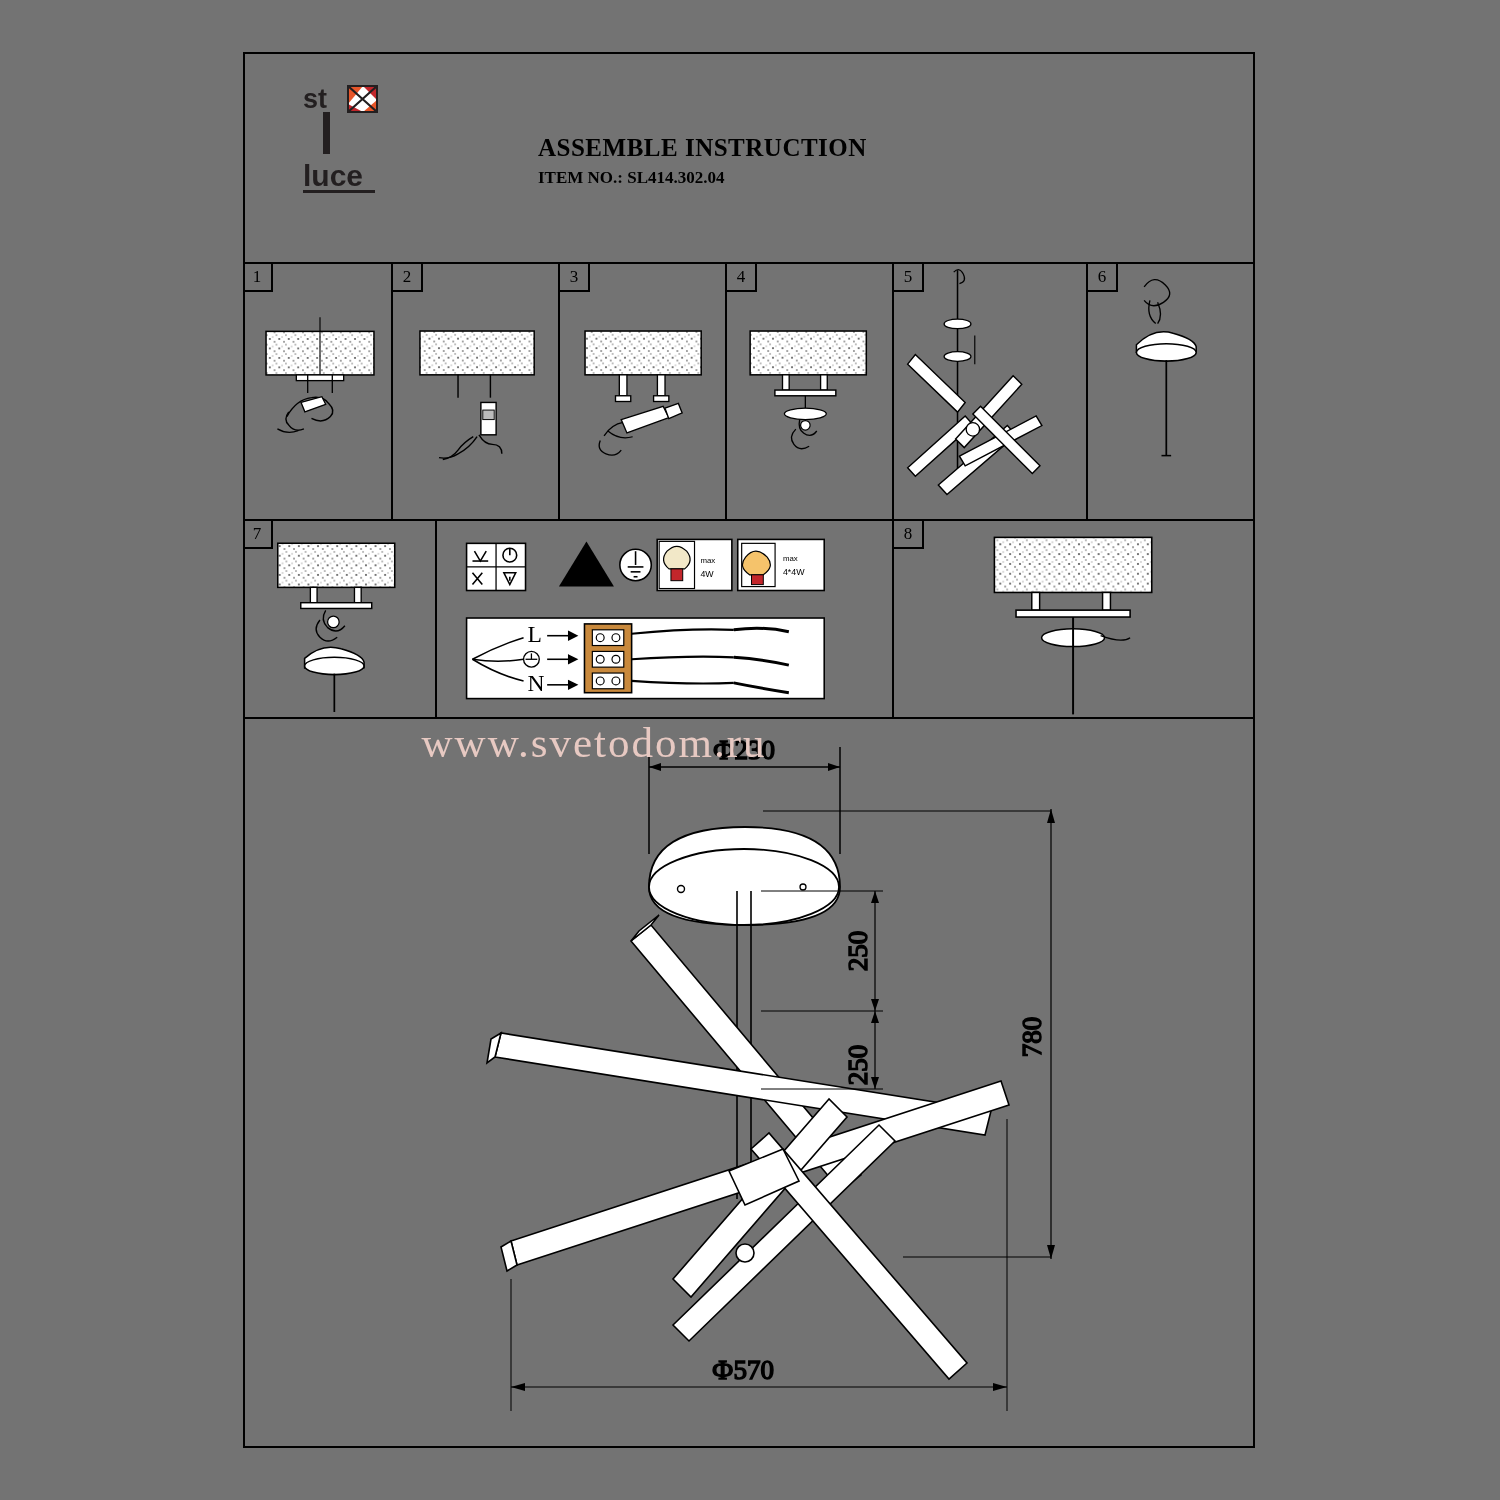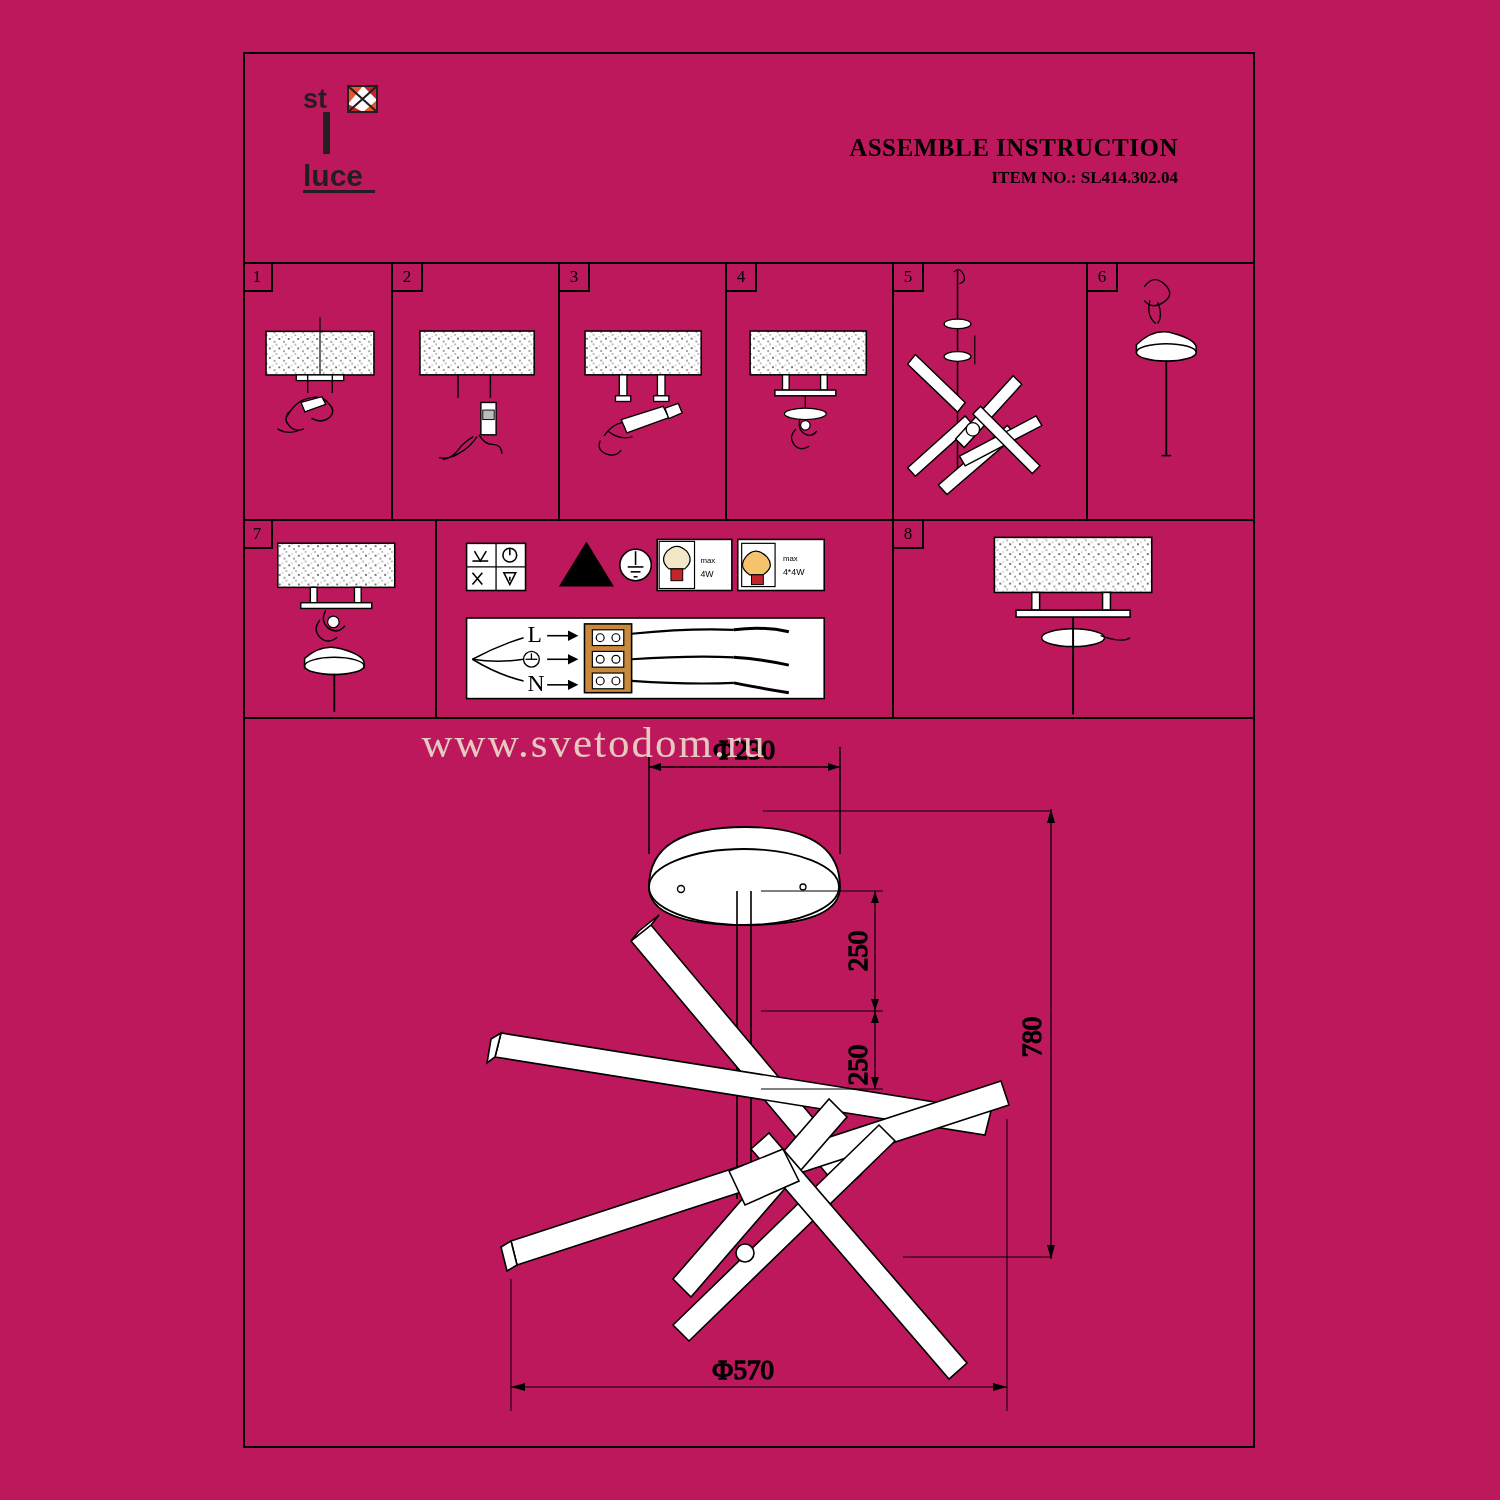--- a/index.html
+++ b/index.html
@@ -5,21 +5,21 @@
   html, body {
     margin: 0;
     padding: 0;
     background: #ffffff;
     font-family: "Liberation Sans", sans-serif;
   }
   #page {
     position: relative;
     width: 1500px;
     height: 1500px;
-    background: #be185d;
+    background: #737373;
     overflow: hidden;
   }
   
   .frame {
     position: absolute;
     left: 243px;
     top: 52px;
     width: 1012px;
     height: 1396px;
     border: 2px solid #000;
@@ -40,21 +40,21 @@
     left: 58px;
     top: 30px;
     width: 100px;
     height: 120px;
   }
   .title-block {
     position: absolute;
     left: 295px;
     top: 82px;
     width: 640px;
-    text-align: right;
+    text-align: left;
   }
   .title-main {
     font-size: 25px;
     letter-spacing: 0.5px;
     font-weight: bold;
     font-family: "Liberation Serif", serif;
     color: #000;
     white-space: nowrap;
   }
   .title-sub {

